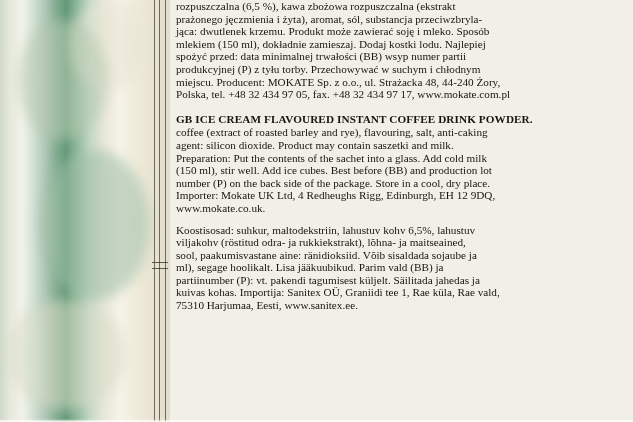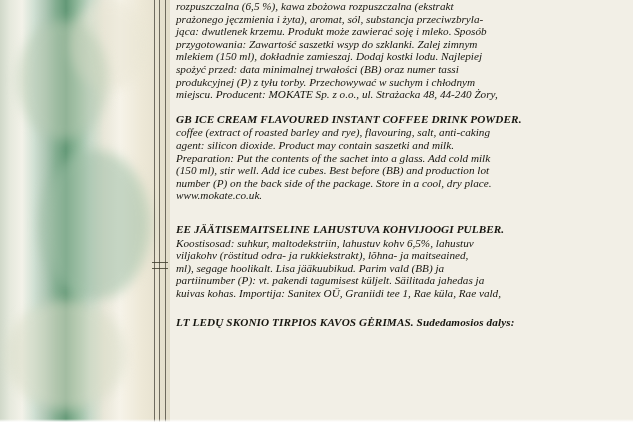--- a/index.html
+++ b/index.html
@@ -67,21 +67,20 @@
 
   
   .text-col {
     position: absolute;
     left: 176px; top: 0;
     width: 455px; height: 422px;
     color: #16150f;
     font-size: 11.2px;
     line-height: 12.6px;
     text-align: justify;
-    font-style: italic;
   }
   .para {
     margin: 0 0 0 0;
     padding: 0;
   }
   .heading {
     font-weight: bold;
     margin: 12px 0 1px 0;
     letter-spacing: 0.1px;
   }
@@ -122,49 +121,48 @@
     <div class="tick" style="top:262px"></div>
     <div class="tick" style="top:268px"></div>
   </div>
 
   <div class="text-col">
 
     <div>
       <div class="para">rozpuszczalna (6,5 %), kawa zbożowa rozpuszczalna (ekstrakt</div>
       <div class="para">prażonego jęczmienia i żyta), aromat, sól, substancja przeciwzbryla-</div>
       <div class="para">jąca: dwutlenek krzemu. Produkt może zawierać soję i mleko. Sposób</div>
-      <div class="para">przygotowania: Zawartość saszetki wsyp do szklanki. Zalej zimnym</div>
       <div class="para">mlekiem (150 ml), dokładnie zamieszaj. Dodaj kostki lodu. Najlepiej</div>
-      <div class="para">spożyć przed: data minimalnej trwałości (BB) oraz numer tassi</div>
+      <div class="para">spożyć przed: data minimalnej trwałości (BB) wsyp numer partii</div>
       <div class="para">produkcyjnej (P) z tyłu torby. Przechowywać w suchym i chłodnym</div>
       <div class="para">miejscu. Producent: MOKATE Sp. z o.o., ul. Strażacka 48, 44-240 Żory,</div>
+      <div class="para">Polska, tel. +48 32 434 97 05, fax. +48 32 434 97 17, www.mokate.com.pl</div>
     </div>
 
     <div>
       <div class="heading">GB ICE CREAM FLAVOURED INSTANT COFFEE DRINK POWDER.</div>
       <div class="para">coffee (extract of roasted barley and rye), flavouring, salt, anti-caking</div>
       <div class="para">agent: silicon dioxide. Product may contain saszetki and milk.</div>
       <div class="para">Preparation: Put the contents of the sachet into a glass. Add cold milk</div>
       <div class="para">(150 ml), stir well. Add ice cubes. Best before (BB) and production lot</div>
       <div class="para">number (P) on the back side of the package. Store in a cool, dry place.</div>
+      <div class="para">Importer: Mokate UK Ltd, 4 Redheughs Rigg, Edinburgh, EH 12 9DQ,</div>
       <div class="para">www.mokate.co.uk.</div>
     </div>
 
     <div class="spacer-md"></div>
 
     <div>
-      <div class="heading">EE JÄÄTISEMAITSELINE LAHUSTUVA KOHVIJOOGI PULBER.</div>
       <div class="para">Koostisosad: suhkur, maltodekstriin, lahustuv kohv 6,5%, lahustuv</div>
       <div class="para">viljakohv (röstitud odra- ja rukkiekstrakt), lõhna- ja maitseained,</div>
+      <div class="para">sool, paakumisvastane aine: ränidioksiid. Võib sisaldada sojaube ja</div>
       <div class="para">ml), segage hoolikalt. Lisa jääkuubikud. Parim vald (BB) ja</div>
       <div class="para">partiinumber (P): vt. pakendi tagumisest küljelt. Säilitada jahedas ja</div>
       <div class="para">kuivas kohas. Importija: Sanitex OÜ, Graniidi tee 1, Rae küla, Rae vald,</div>
+      <div class="para">75310 Harjumaa, Eesti, www.sanitex.ee.</div>
     </div>
 
     <div class="spacer-sm"></div>
 
-    <div>
-      <div class="heading">LT LEDŲ SKONIO TIRPIOS KAVOS GĖRIMAS. Sudedamosios dalys:</div>
-    </div>
   </div>
 
   <div class="clip-bottom"></div>
 </div>
 
 </body></html>

